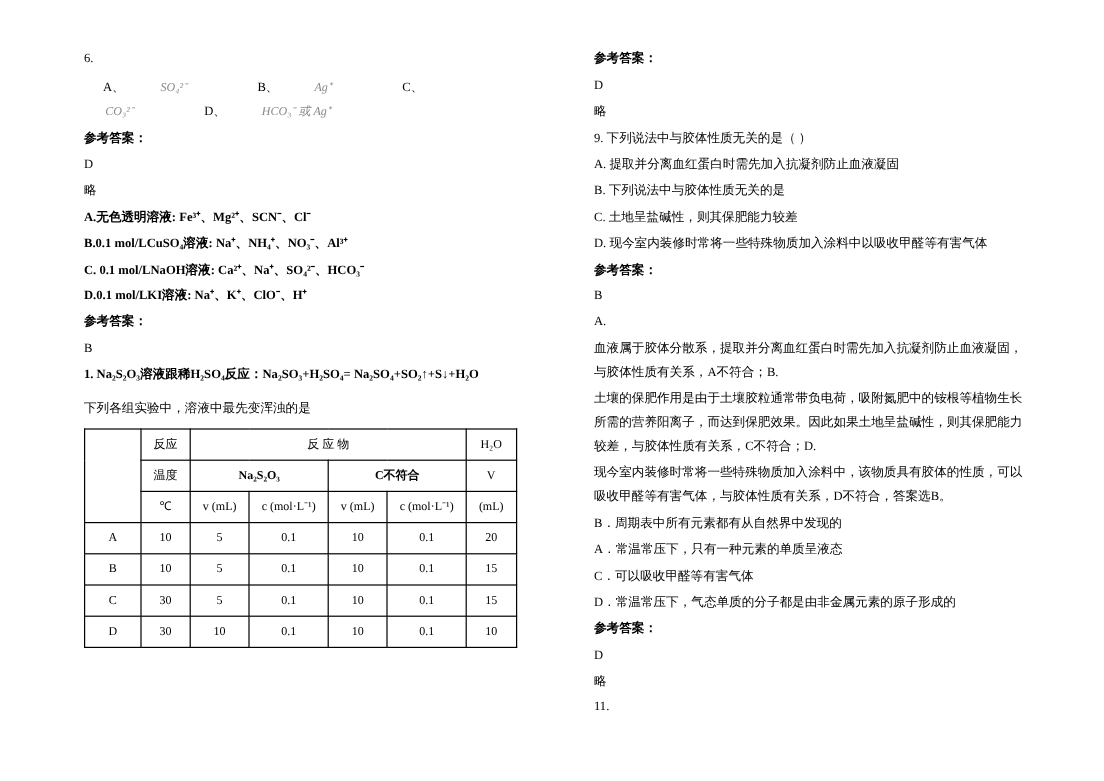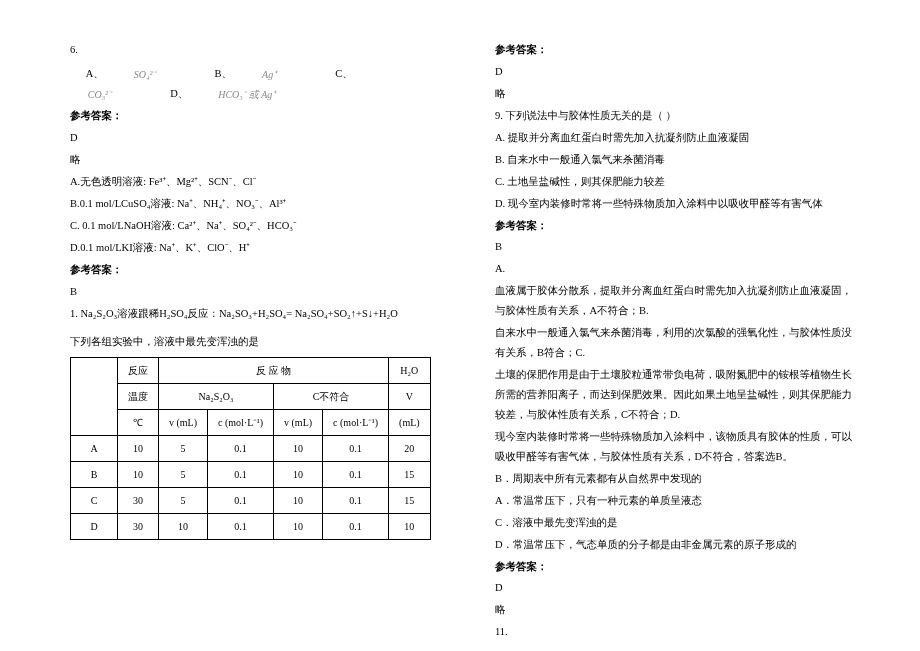--- a/index.html
+++ b/index.html
@@ -40,21 +40,21 @@
     border-collapse: collapse;
     margin: 6px 0 4px 0;
     font-size: 10px;
   }
   th, td {
     border: 1px solid #000;
     padding: 3px 10px;
     text-align: center;
     font-weight: normal;
   }
-  .chem { font-family: "Times New Roman", serif; }
+  .chem { font-family: "Times New Roman", serif; font-weight: bold; }
   .gap { height: 6px; }
   .sgap { height: 2px; }
 </style>
 </head>
 <body>
 
 <div class="page">
 
   <div class="col">
     <p>6.</p>
@@ -144,34 +144,33 @@
     </table>
   </div>
 
   <div class="col">
     <p class="bold">参考答案：</p>
     <p>D</p>
     <p>略</p>
 
     <p>9. 下列说法中与胶体性质无关的是（    ）</p>
     <p>A. 提取并分离血红蛋白时需先加入抗凝剂防止血液凝固</p>
-    <p>B. 自来水中一般通入氯气来杀菌消毒</p>
+    <p>B. 下列说法中与胶体性质无关的是</p>
     <p>C. 土地呈盐碱性，则其保肥能力较差</p>
     <p>D. 现今室内装修时常将一些特殊物质加入涂料中以吸收甲醛等有害气体</p>
     <p class="bold">参考答案：</p>
     <p>B</p>
     <p>A.</p>
     <p>血液属于胶体分散系，提取并分离血红蛋白时需先加入抗凝剂防止血液凝固，与胶体性质有关系，A不符合；B.</p>
-    <p>自来水中一般通入氯气来杀菌消毒，利用的次氯酸的强氧化性，与胶体性质没有关系，B符合；C.</p>
     <p>土壤的保肥作用是由于土壤胶粒通常带负电荷，吸附氮肥中的铵根等植物生长所需的营养阳离子，而达到保肥效果。因此如果土地呈盐碱性，则其保肥能力较差，与胶体性质有关系，C不符合；D.</p>
     <p>现今室内装修时常将一些特殊物质加入涂料中，该物质具有胶体的性质，可以吸收甲醛等有害气体，与胶体性质有关系，D不符合，答案选B。</p>
 
     <p>B．周期表中所有元素都有从自然界中发现的</p>
     <p>A．常温常压下，只有一种元素的单质呈液态</p>
-    <p>C．溶液中最先变浑浊的是</p>
+    <p>C．可以吸收甲醛等有害气体</p>
     <p>D．常温常压下，气态单质的分子都是由非金属元素的原子形成的</p>
     <p class="bold">参考答案：</p>
     <p>D</p>
     <p>略</p>
 
     <p>11.</p>
 
   </div>
 </div>
 

